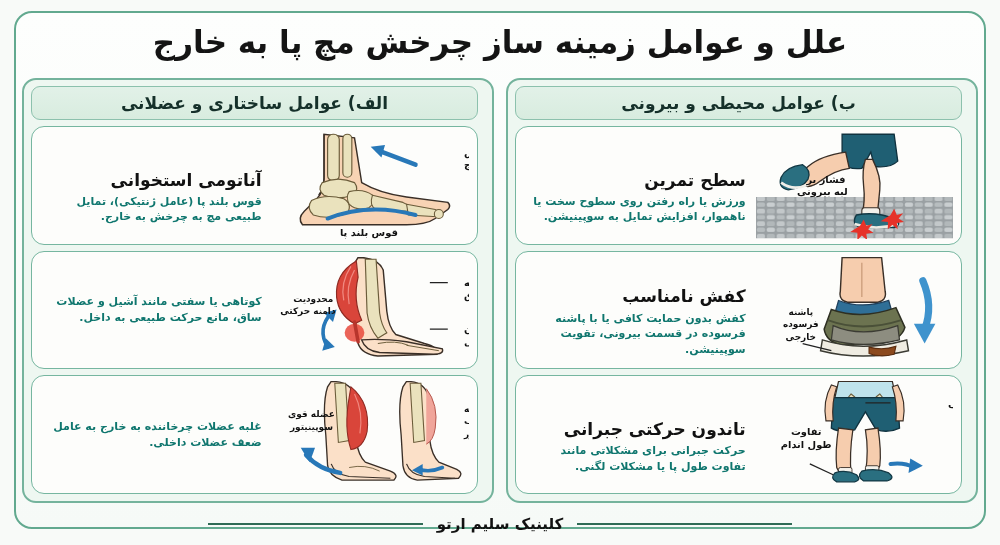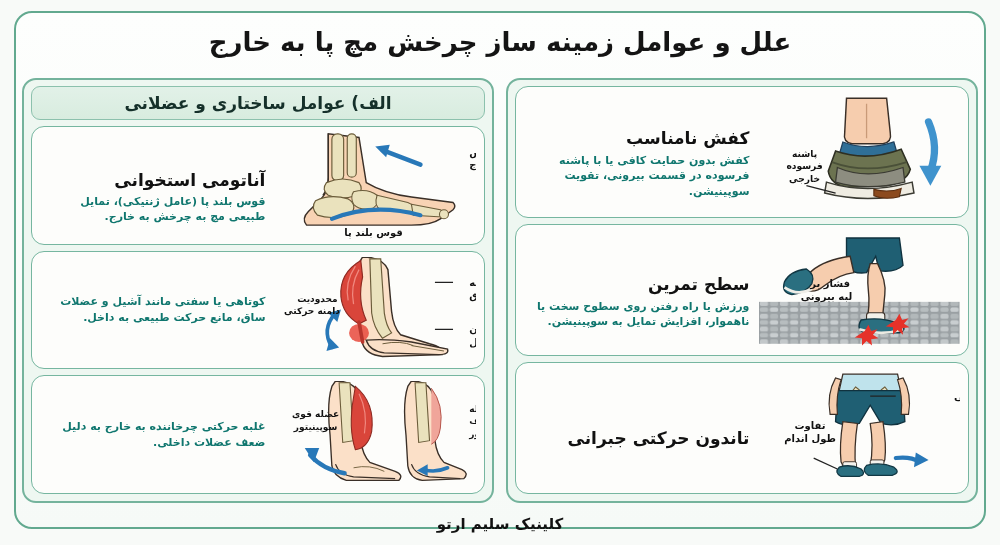--- a/index.html
+++ b/index.html
@@ -15,32 +15,32 @@
   
   .frame{
     position:absolute; left:14px; top:11px; width:972px; height:518px;
     border:2.5px solid #62a98f; border-radius:18px;
     background:linear-gradient(180deg,#fdfefd 0%,#f6faf7 100%);
   }
 
   .title{
     position:absolute; left:0; right:0; top:18px; height:48px;
     display:flex; align-items:center; justify-content:center;
-    font-size:26px; font-weight:bold; color:#141414; letter-spacing:-0.2px;
+    font-size:31px; font-weight:bold; color:#141414; letter-spacing:-0.2px;
     white-space:nowrap;
   }
 
   
   .columns{
     position:absolute; left:22px; top:78px; width:956px; height:425px;
     display:flex; flex-direction:row-reverse; gap:12px;
   }
   .col{
     flex:1; border:2px solid #74b39c; border-radius:14px;
-    background:#eef7f1; padding:6px 7px 7px 7px;
+    background:#eef7f1; padding:6px 14px 7px 7px;
     display:flex; flex-direction:column; gap:6px;
   }
   .col-head{
     height:34px; border:1.5px solid #8cc1ad; border-radius:9px;
     background:linear-gradient(180deg,#e2f1e8 0%,#d8ecdf 100%);
     display:flex; align-items:center; justify-content:center;
     font-size:17px; font-weight:bold; color:#15302a; white-space:nowrap;
   }
 
   .card{
@@ -54,21 +54,21 @@
   .card-body{ font-size:11px; font-weight:bold; color:#0f766e; line-height:1.42; }
 
   .card-art{ flex:0 0 46%; height:100%; position:relative; }
   .card-art svg{ width:100%; height:100%; display:block; }
 
   .lbl{ font-size:11px; font-weight:bold; fill:#111; }
   .lbl-sm{ font-size:10px; font-weight:bold; fill:#111; }
 
   .footer{
     position:absolute; left:0; right:0; bottom:8px; height:26px;
-    display:flex; align-items:center; justify-content:center; gap:14px;flex-direction:column;
+    display:flex; align-items:center; justify-content:center; gap:14px;
   }
   .footer .rule{ width:215px; height:2px; background:#2f6b55; }
   .footer .brand{ font-size:15px; font-weight:bold; color:#111; white-space:nowrap; }
 </style>
 </head>
 <body>
 
 <div class="poster">
   <div class="frame"></div>
 
@@ -145,21 +145,21 @@
             <text class="lbl" x="214" y="98" text-anchor="end">آشیل</text>
             <line x1="196" y1="80" x2="176" y2="80" stroke="#222" stroke-width="1.4"></line>
             <text class="lbl-sm" x="46" y="50" text-anchor="middle">محدودیت</text>
             <text class="lbl-sm" x="40" y="63" text-anchor="middle">دامنه حرکتی</text>
           </svg>
         </div>
       </div>
 
       <div class="card">
         <div class="card-text">
-          <div class="card-body">غلبه حرکتی چرخاننده به خارج به دلیل ضعف عضلات داخلی.</div>
+          <div class="card-body">غلبه عضلات چرخاننده به خارج به عامل ضعف عضلات داخلی.</div>
         </div>
         <div class="card-art">
           <svg viewBox="0 0 220 118">
 
             <path d="M150 0 Q170 0 174 16 L176 66 Q178 82 186 90 L206 98 Q214 102 208 108 L162 110 Q148 108 146 94 L144 60 Q140 24 146 6Z" fill="#fbe0c8" stroke="#3a2f27" stroke-width="1.5"></path>
             <path d="M154 2 L166 2 L170 66 L158 68Z" fill="#eae2bd" stroke="#6b5c3a" stroke-width="1.2"></path>
             <path d="M172 8 Q186 26 182 52 Q180 66 172 70" fill="#f0a59a" stroke="#b5564c" stroke-width="1.1"></path>
             <path d="M150 92 Q154 104 170 106 L204 108" fill="#fbe0c8" stroke="#3a2f27" stroke-width="1.3"></path>
 
             <path d="M66 0 Q88 0 92 16 L94 66 Q96 82 104 90 L132 100 Q142 104 136 110 L78 110 Q64 106 62 94 L60 60 Q56 24 62 6Z" fill="#fbe0c8" stroke="#3a2f27" stroke-width="1.5"></path>
@@ -178,53 +178,21 @@
             <text class="lbl-sm" x="214" y="48" text-anchor="end">ضعیف</text>
             <text class="lbl-sm" x="214" y="62" text-anchor="end">پرونیتور</text>
             <text class="lbl-sm" x="44" y="40" text-anchor="middle">عضله قوی</text>
             <text class="lbl-sm" x="44" y="54" text-anchor="middle">سوپینیتور</text>
           </svg>
         </div>
       </div>
     </div>
 
     <div class="col">
-
-      <div class="card">
-        <div class="card-text">
-          <div class="card-title">کفش نامناسب</div>
-          <div class="card-body">کفش بدون حمایت کافی یا با پاشنه فرسوده در قسمت بیرونی، تقویت سوپینیشن.</div>
-        </div>
-        <div class="card-art">
-          <svg viewBox="0 0 220 118">
-
-            <path d="M96 0 L140 0 L144 38 Q146 48 136 50 L102 50 Q92 48 94 38 Z" fill="#f6cdae" stroke="#3a2f27" stroke-width="1.6"></path>
-            <path d="M118 6 L118 44" stroke="#c99a78" stroke-width="1.4"></path>
-
-            <path d="M92 48 Q118 58 148 48 L152 62 Q118 74 88 62 Z" fill="#2f6f97" stroke="#20405c" stroke-width="1.4"></path>
-
-            <path d="M84 58 Q118 70 156 56 L166 78 Q162 92 140 96 L96 98 Q78 94 76 80 Z" fill="#6c7350" stroke="#2e2f22" stroke-width="1.7"></path>
-            <path d="M80 70 Q118 84 162 70" fill="none" stroke="#4a5038" stroke-width="2"></path>
-
-            <path d="M86 76 Q118 90 158 76 L160 92 Q118 102 84 92 Z" fill="#8d8d80" stroke="#3b3b33" stroke-width="1.4"></path>
-
-            <path d="M74 92 Q118 106 168 92 L170 104 Q118 116 72 104 Z" fill="#efece2" stroke="#3b3b33" stroke-width="1.6"></path>
-
-            <path d="M126 100 Q142 104 156 99 L154 108 Q138 112 126 107 Z" fill="#8c4a1e" stroke="#5a2d10" stroke-width="1.2"></path>
-
-            <path d="M186 26 Q198 54 188 80" fill="none" stroke="#3f93cd" stroke-width="8" stroke-linecap="round"></path>
-            <path d="M176 74 L200 74 L188 96 Z" fill="#3f93cd"></path>
-
-            <line x1="52" y1="96" x2="84" y2="104" stroke="#222" stroke-width="1.4"></line>
-            <text class="lbl-sm" x="50" y="64" text-anchor="middle">پاشنه</text>
-            <text class="lbl-sm" x="50" y="78" text-anchor="middle">فرسوده</text>
-            <text class="lbl-sm" x="50" y="92" text-anchor="middle">خارجی</text>
-          </svg>
-        </div>
-      </div>
+      <div class="col-head">ب) عوامل محیطی و بیرونی</div>
 
       <div class="card">
         <div class="card-text">
           <div class="card-title">سطح تمرین</div>
           <div class="card-body">ورزش یا راه رفتن روی سطوح سخت یا ناهموار، افزایش تمایل به سوپینیشن.</div>
         </div>
         <div class="card-art">
           <svg viewBox="0 0 220 118">
             <defs>
               <pattern id="cobble" width="22" height="14" patternUnits="userSpaceOnUse">
@@ -258,21 +226,55 @@
             </g>
 
             <text class="lbl" x="78" y="56" text-anchor="middle">فشار بر</text>
             <text class="lbl" x="74" y="70" text-anchor="middle">لبه بیرونی</text>
           </svg>
         </div>
       </div>
 
       <div class="card">
         <div class="card-text">
+          <div class="card-title">کفش نامناسب</div>
+          <div class="card-body">کفش بدون حمایت کافی یا با پاشنه فرسوده در قسمت بیرونی، تقویت سوپینیشن.</div>
+        </div>
+        <div class="card-art">
+          <svg viewBox="0 0 220 118">
+
+            <path d="M96 0 L140 0 L144 38 Q146 48 136 50 L102 50 Q92 48 94 38 Z" fill="#f6cdae" stroke="#3a2f27" stroke-width="1.6"></path>
+            <path d="M118 6 L118 44" stroke="#c99a78" stroke-width="1.4"></path>
+
+            <path d="M92 48 Q118 58 148 48 L152 62 Q118 74 88 62 Z" fill="#2f6f97" stroke="#20405c" stroke-width="1.4"></path>
+
+            <path d="M84 58 Q118 70 156 56 L166 78 Q162 92 140 96 L96 98 Q78 94 76 80 Z" fill="#6c7350" stroke="#2e2f22" stroke-width="1.7"></path>
+            <path d="M80 70 Q118 84 162 70" fill="none" stroke="#4a5038" stroke-width="2"></path>
+
+            <path d="M86 76 Q118 90 158 76 L160 92 Q118 102 84 92 Z" fill="#8d8d80" stroke="#3b3b33" stroke-width="1.4"></path>
+
+            <path d="M74 92 Q118 106 168 92 L170 104 Q118 116 72 104 Z" fill="#efece2" stroke="#3b3b33" stroke-width="1.6"></path>
+
+            <path d="M126 100 Q142 104 156 99 L154 108 Q138 112 126 107 Z" fill="#8c4a1e" stroke="#5a2d10" stroke-width="1.2"></path>
+
+            <path d="M186 26 Q198 54 188 80" fill="none" stroke="#3f93cd" stroke-width="8" stroke-linecap="round"></path>
+            <path d="M176 74 L200 74 L188 96 Z" fill="#3f93cd"></path>
+
+            <line x1="52" y1="96" x2="84" y2="104" stroke="#222" stroke-width="1.4"></line>
+            <text class="lbl-sm" x="50" y="64" text-anchor="middle">پاشنه</text>
+            <text class="lbl-sm" x="50" y="78" text-anchor="middle">فرسوده</text>
+            <text class="lbl-sm" x="50" y="92" text-anchor="middle">خارجی</text>
+          </svg>
+        </div>
+      </div>
+
+      <div class="card">
+        <div class="card-text">
           <div class="card-title">تاندون حرکتی جبرانی</div>
+          <div class="card-body">حرکت جبرانی برای مشکلاتی مانند تفاوت طول پا یا مشکلات لگنی.</div>
         </div>
         <div class="card-art">
           <svg viewBox="0 0 220 118">
 
             <path d="M92 0 L152 0 L156 18 L88 18 Z" fill="#bfe3ec" stroke="#3a2f27" stroke-width="1.4"></path>
 
             <path d="M106 14 Q98 22 104 30 Q112 34 116 26 Q112 18 106 14Z" fill="#e9e3c2" stroke="#6b5c3a" stroke-width="1.2"></path>
             <path d="M138 14 Q146 22 140 30 Q132 34 128 26 Q132 18 138 14Z" fill="#e9e3c2" stroke="#6b5c3a" stroke-width="1.2"></path>
 
             <path d="M86 18 L158 18 L160 52 Q148 58 134 54 L122 34 L110 54 Q94 58 84 52 Z" fill="#1f5f73" stroke="#10323f" stroke-width="1.5"></path>

